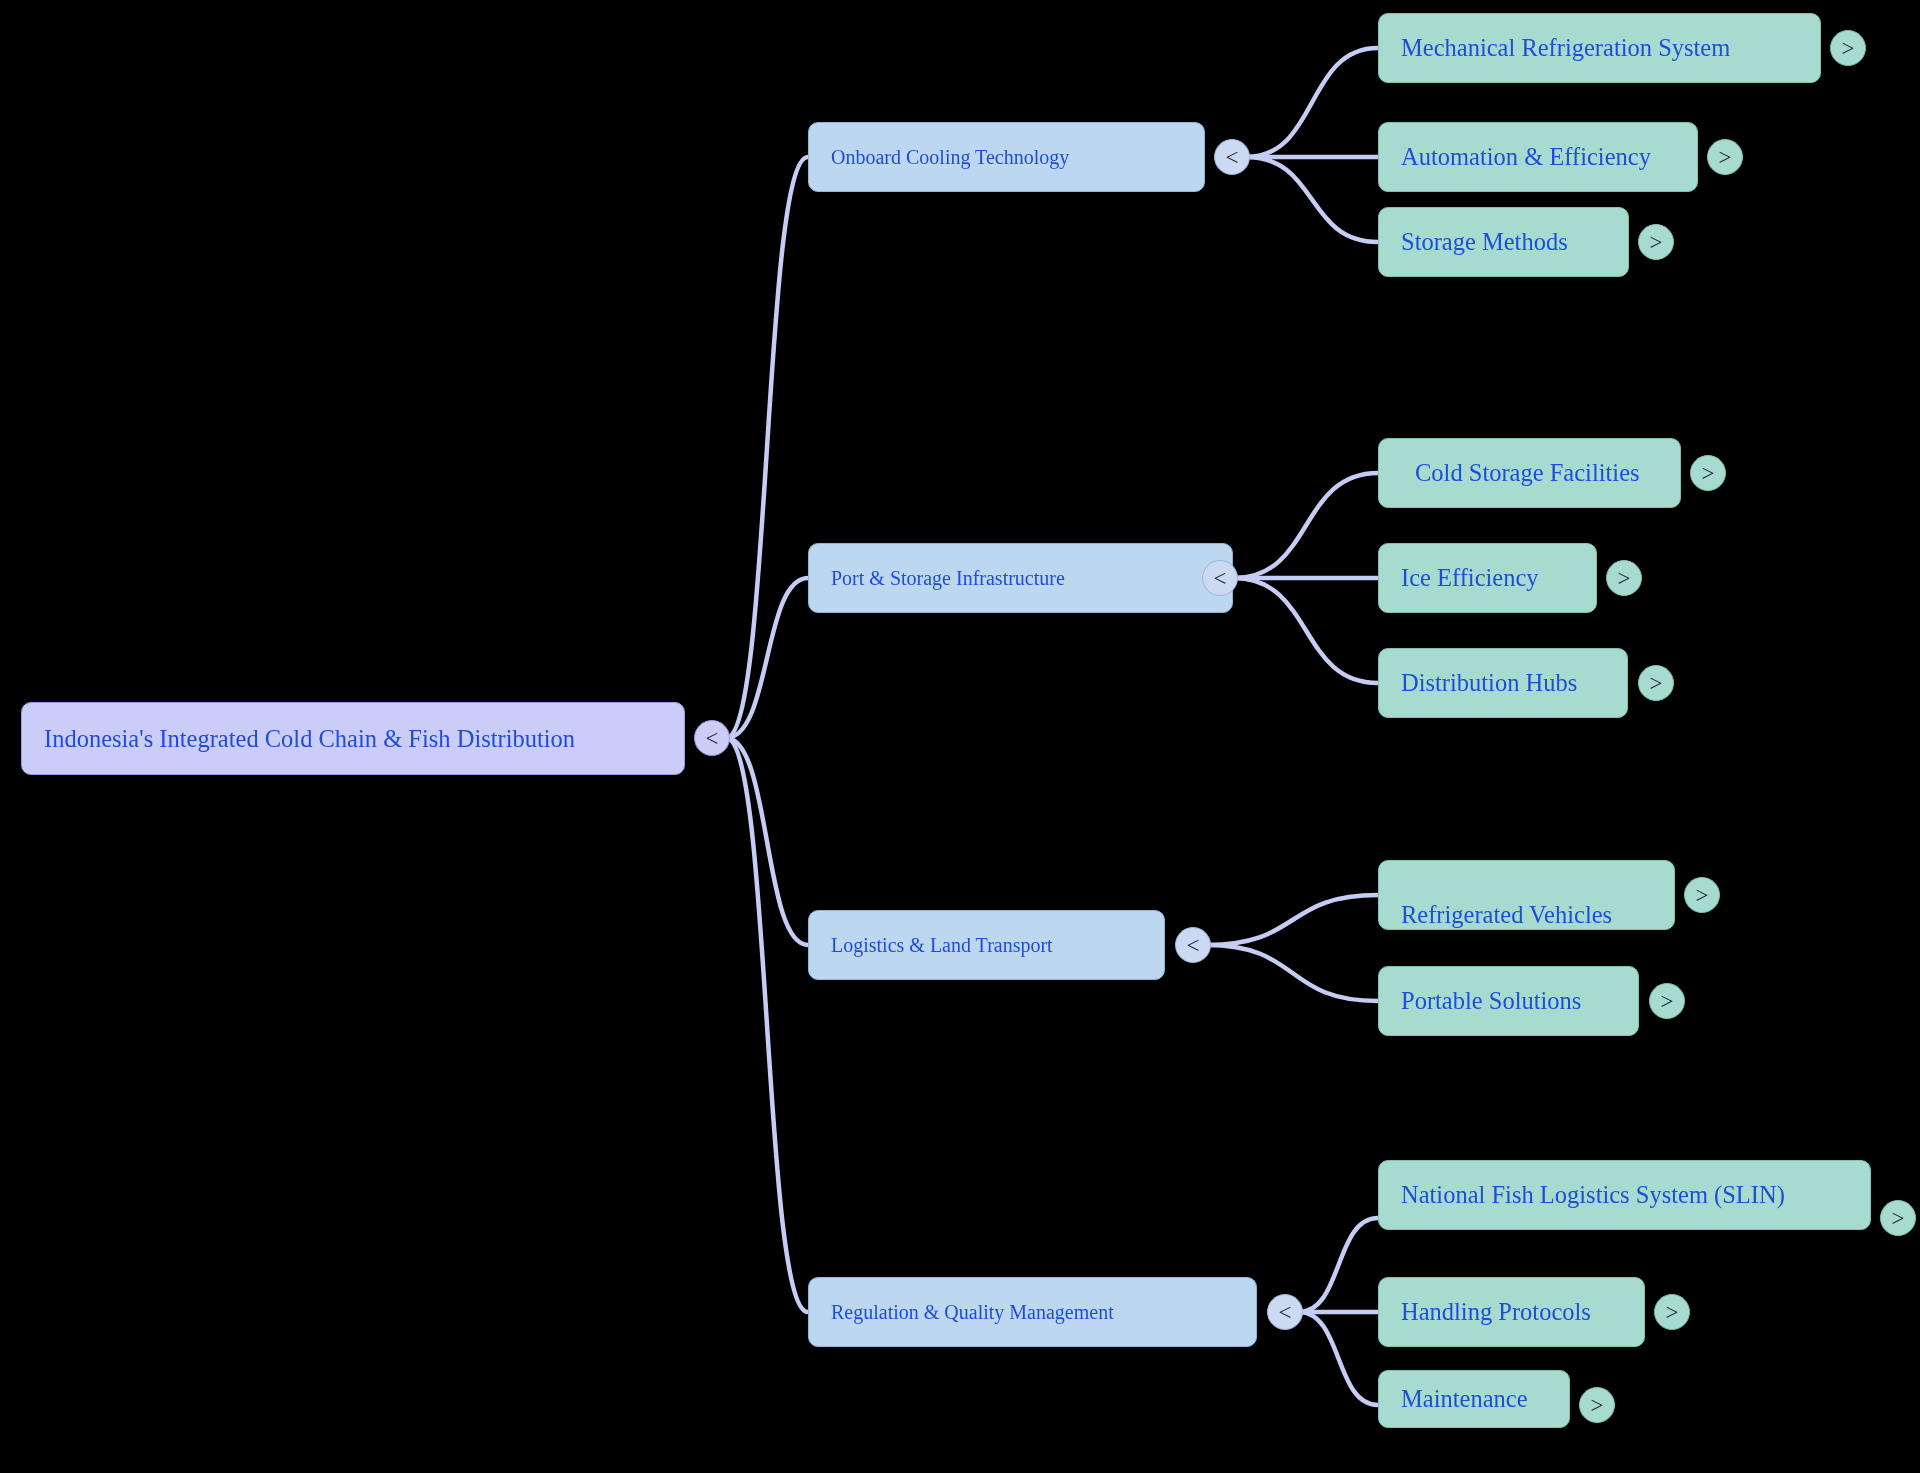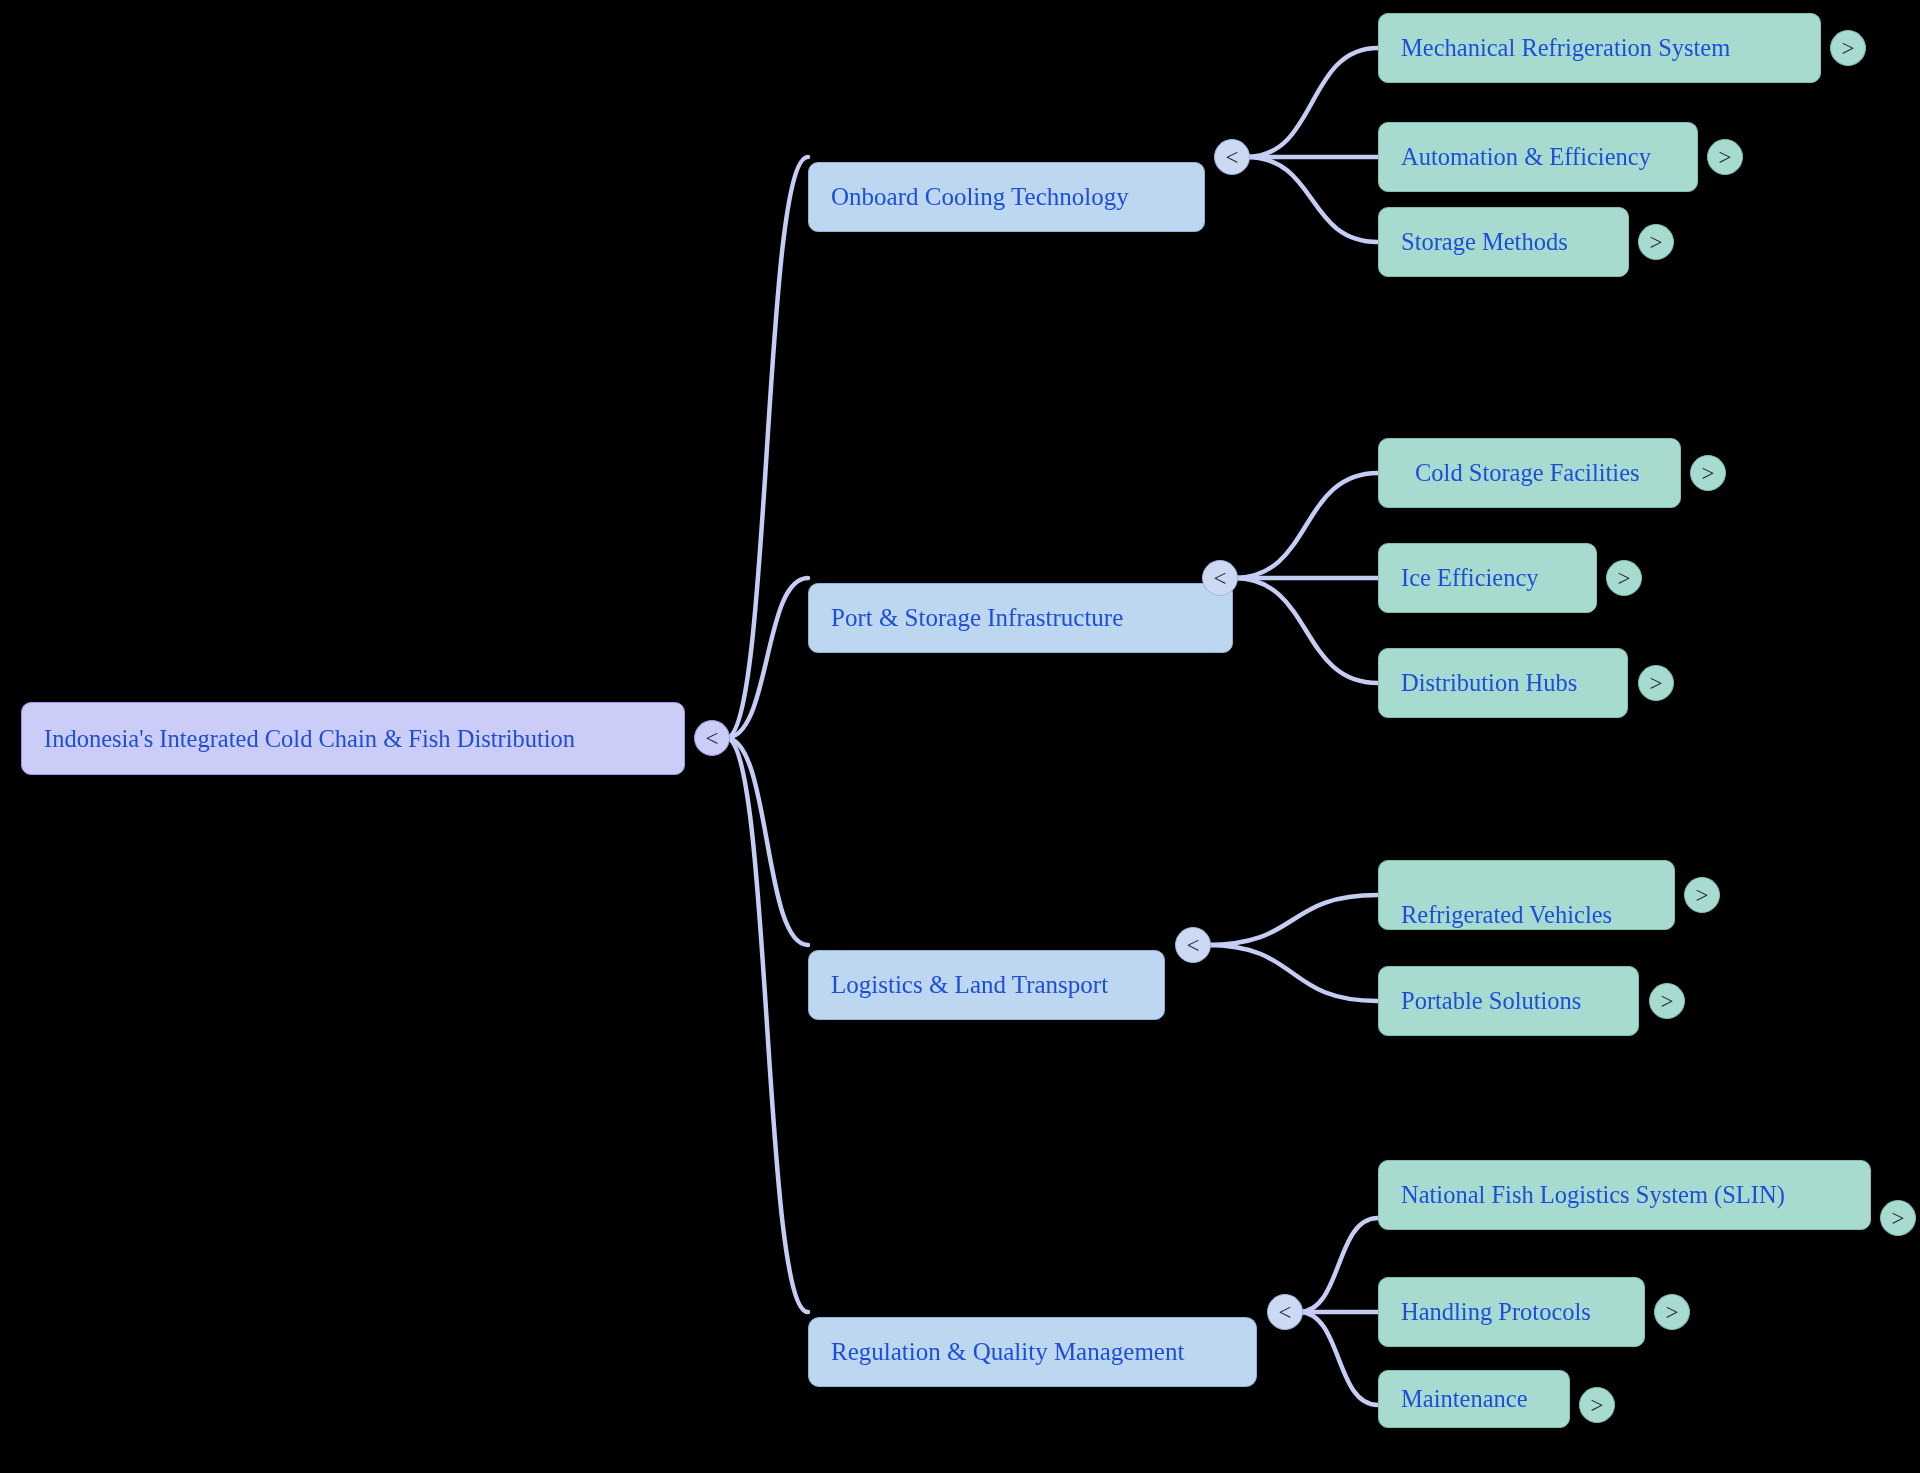--- a/index.html
+++ b/index.html
@@ -3,21 +3,21 @@
 <meta charset="utf-8">
 <style>
   html,body{margin:0;padding:0;background:#000;}
   body{width:1920px;height:1473px;position:relative;overflow:hidden;
        font-family:"Liberation Serif","DejaVu Serif",serif;}
   #stage{position:absolute;left:0;top:0;width:1920px;height:1473px;}
   #edges{position:absolute;left:0;top:0;width:1920px;height:1473px;}
   .node{position:absolute;box-sizing:border-box;display:flex;align-items:center;
         border-radius:10px;padding:0 22px;white-space:nowrap;color:#1d4ed8;}
   .node.root{background:#ccccf8;border:1.3px solid #9a9ae8;font-size:24.5px;}
-  .node.branch{background:#bdd7f0;border:1.3px solid #8fb4da;font-size:25px;margin-top:40px;}
+  .node.branch{background:#bdd7f0;border:1.3px solid #8fb4da;font-size:20px;}
   .node.leaf{background:#a7dbd0;border:1.3px solid #7ec1b4;font-size:24.5px;}
   .toggle{position:absolute;box-sizing:border-box;border-radius:50%;
           display:flex;align-items:center;justify-content:center;
           font-size:23px;color:#1a1a28;line-height:1;}
   .toggle.root-t{background:#ccccf8;border:1.3px solid #9a9ae8;}
   .toggle.branch-t{background:#ccd9f3;border:1.3px solid #9db6dd;}
   .toggle.leaf-t{background:#a7dbd0;border:1.3px solid #7ec1b4;}
 </style>
 </head>
 <body>
@@ -82,21 +82,21 @@
       </div>
       <div class="toggle branch-t" style="left: 1175px; top: 927px; width: 36px; height: 36px;">&lt;</div>
       <div class="node leaf" style="left: 1378px; top: 860px; width: 297px; height: 70px; align-items: flex-end;">
         <span>Refrigerated Vehicles</span>
       </div>
       <div class="toggle leaf-t" style="left: 1684px; top: 877px; width: 36px; height: 36px;">&gt;</div>
       <div class="node leaf" style="left: 1378px; top: 966px; width: 261px; height: 70px;">
         <span>Portable Solutions</span>
       </div>
       <div class="toggle leaf-t" style="left: 1649px; top: 983px; width: 36px; height: 36px;">&gt;</div>
-      <div class="node branch" style="left: 808px; top: 1277px; width: 449px; height: 70px; border-radius: 11px;">
+      <div class="node branch" style="left: 808px; top: 1277px; width: 449px; height: 70px;">
         <span>Regulation &amp; Quality Management</span>
       </div>
       <div class="toggle branch-t" style="left: 1267px; top: 1294px; width: 36px; height: 36px;">&lt;</div>
       <div class="node leaf" style="left: 1378px; top: 1160px; width: 493px; height: 70px;">
         <span>National Fish Logistics System (SLIN)</span>
       </div>
       <div class="toggle leaf-t" style="left: 1880px; top: 1200px; width: 36px; height: 36px;">&gt;</div>
       <div class="node leaf" style="left: 1378px; top: 1277px; width: 267px; height: 70px;">
         <span>Handling Protocols</span>
       </div>

